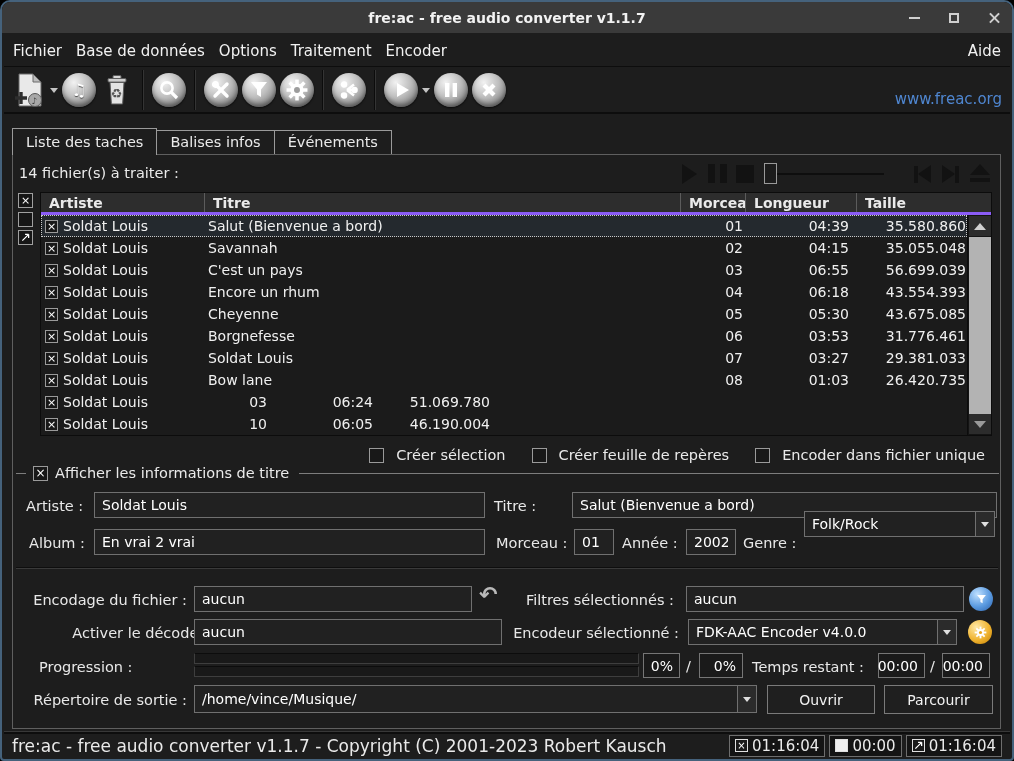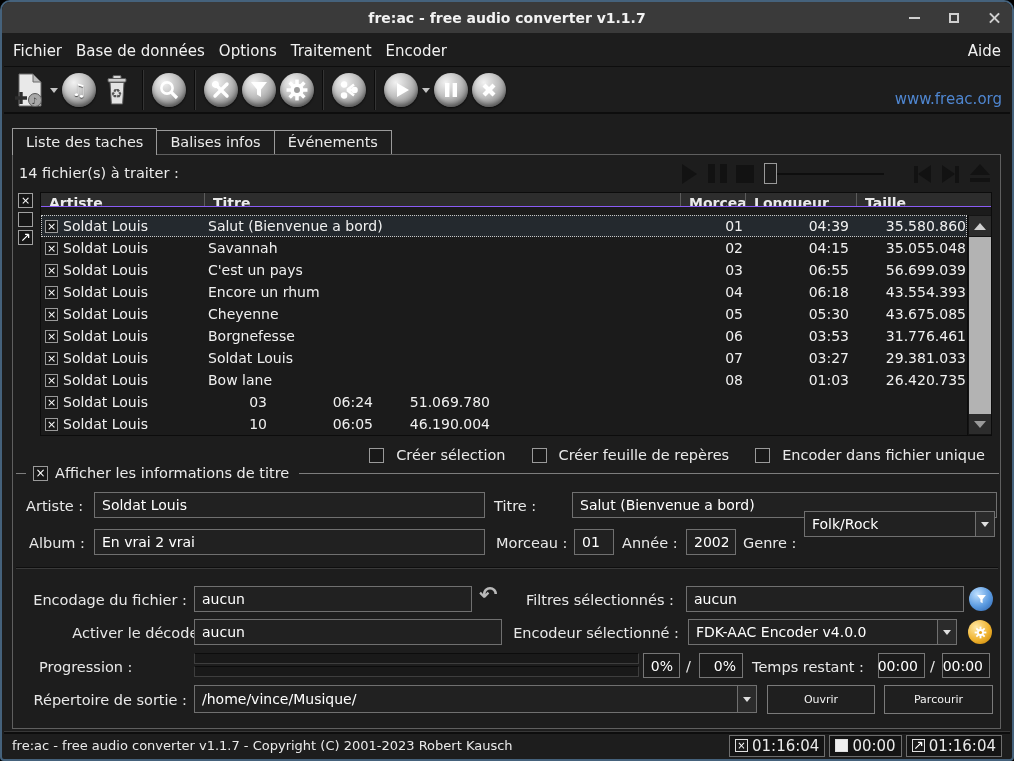--- a/index.html
+++ b/index.html
@@ -71,21 +71,21 @@
   .t-eject i.bar { display:block; width:20px; height:4px; background:#121212; margin-top:3px; }
 
   
   .sel-btns { position:absolute; left:16px; top:191px; z-index:2; }
   .sel-btn { position:absolute; left:0; width:15px; height:15px; background:#161616; border:1px solid #a0a0a0;
              display:flex; align-items:center; justify-content:center; color:#fff; font-size:11px; line-height:1; }
 
   
   .table { position:absolute; left:38px; top:190px; width:952px; height:244px; z-index:2;
            background:#1b1b1b; border:1px solid #0c0c0c; }
-  .thead { display:flex; height:14px; background:#2d2d2d; border-bottom:1px solid #8b5cf6; font-weight:bold; }
+  .thead { display:flex; height:22px; background:#2d2d2d; border-bottom:3px solid #8b5cf6; font-weight:bold; }
   .th { padding:2px 0 0 8px; border-right:1px solid #5c5c5c; overflow:hidden; white-space:nowrap; }
   .th:last-child { border-right:none; }
   .tw-artiste { width:164px; } .tw-titre { width:476px; } .tw-morceau { width:65px; }
   .tw-longueur { width:111px; } .tw-taille { width:110px; }
   .tbody { position:absolute; left:0; top:22px; width:926px; }
   .trow { display:flex; height:22px; align-items:center; color:#f0f0f0; }
   .trow.selected { background:#24292e; outline:1px dotted #c8c8c8; outline-offset:-1px; }
   .td { white-space:nowrap; overflow:hidden; }
   .td.artiste { width:164px; display:flex; align-items:center; gap:5px; padding-left:4px; }
   .td.titre { width:476px; padding-left:3px; }
@@ -135,27 +135,27 @@
                transform:scaleX(-1); }
 
   
   .pbars { position:absolute; left:192px; top:651px; width:445px; z-index:2; }
   .pbar { height:11px; background:#191919; border:1px solid #3e3e3e; border-top-color:#0c0c0c; margin-bottom:2px; }
   .pct-box, .time-box { position:absolute; height:25px; background:#1a1a1a; border:1px solid #767676;
              color:#fff; display:flex; align-items:center; justify-content:flex-end; padding:0 6px; font-size:14px; z-index:2; }
   .slash { position:absolute; z-index:2; font-size:14.5px; }
 
   .btn { position:absolute; height:29px; background:#1f1f1f; border:1px solid #7a7a7a; color:#f2f2f2;
-         display:flex; align-items:center; justify-content:center; font-size:11px; z-index:2; }
+         display:flex; align-items:center; justify-content:center; font-size:14px; z-index:2; }
 
   
   .statusbar { position:absolute; left:2px; right:2px; bottom:2px; height:25px;
                border-top:2px solid #0d0d0d; box-shadow:0 -1px 0 #383838; background:#1d1d1d;
                display:flex; align-items:center; padding:0 8px; z-index:4; }
-  .status-text { font-size:13px; }
+  .status-text { font-size:17px; }
   .status-times { margin-left:auto; display:flex; gap:4px; }
   .stime { display:flex; align-items:center; gap:4px; border:1px solid #6e6e6e; background:#141414;
            padding:1px 5px; font-size:15px; }
   .sq { width:13px; height:13px; border:1px solid #e0e0e0; background:#1a1a1a;
         display:flex; align-items:center; justify-content:center; color:#fff; font-size:10px; line-height:1; }
   .sq.filled { background:#f0f0f0; }
 </style>
 </head>
 <body>
 

